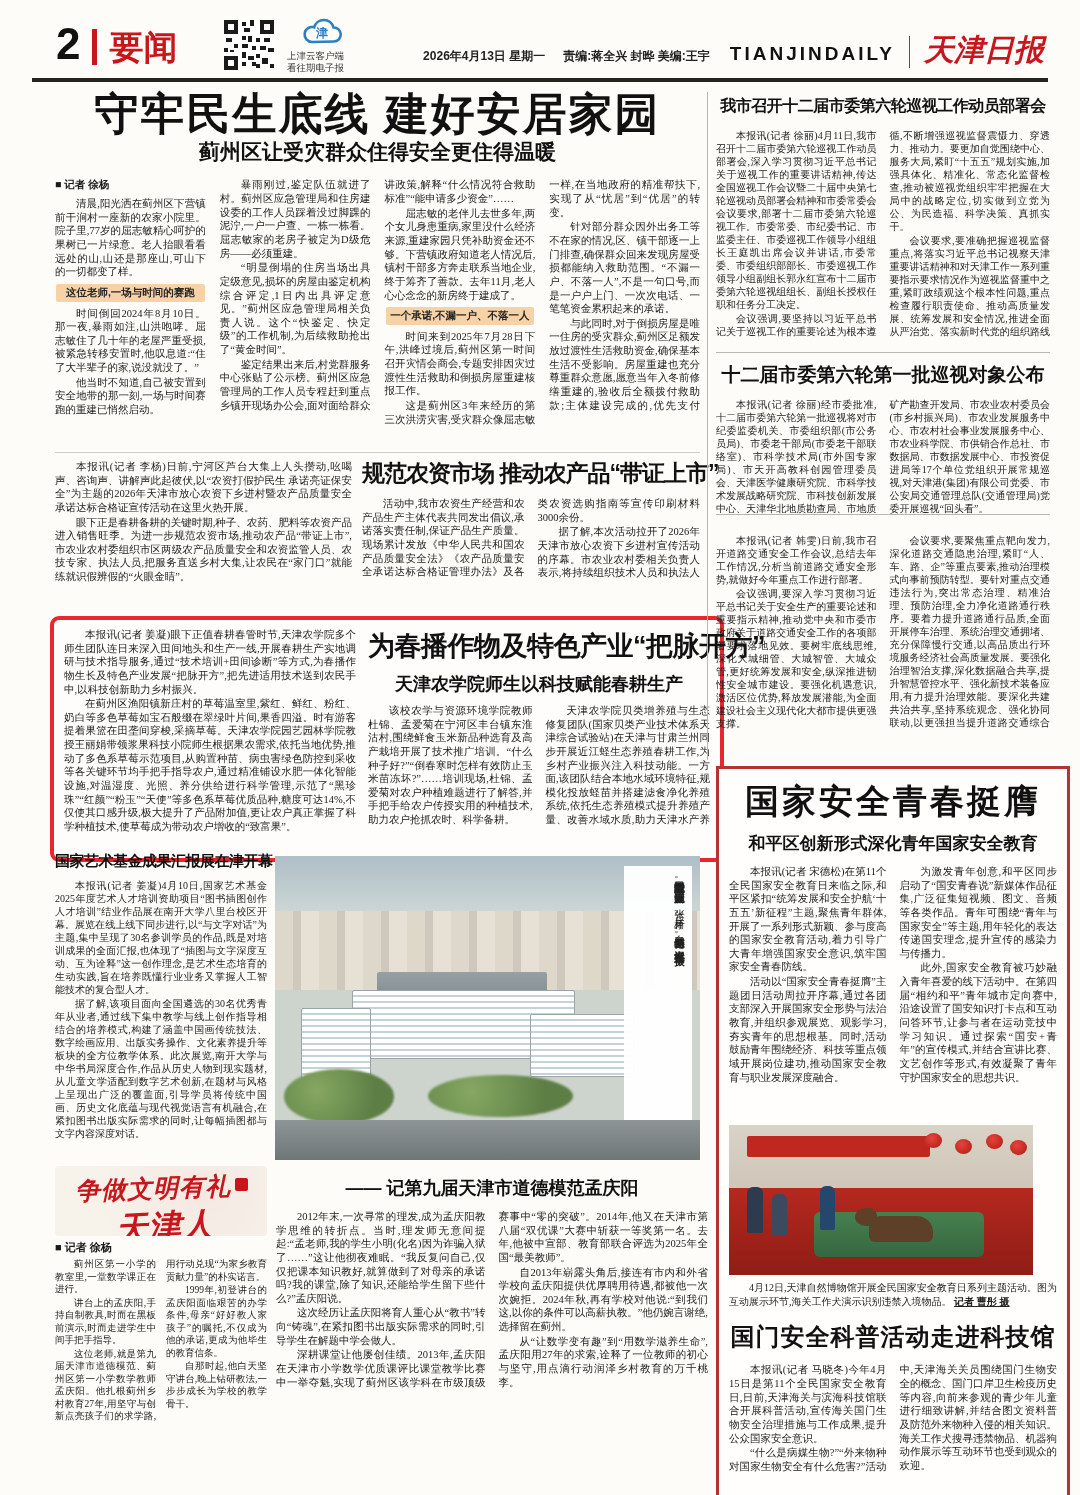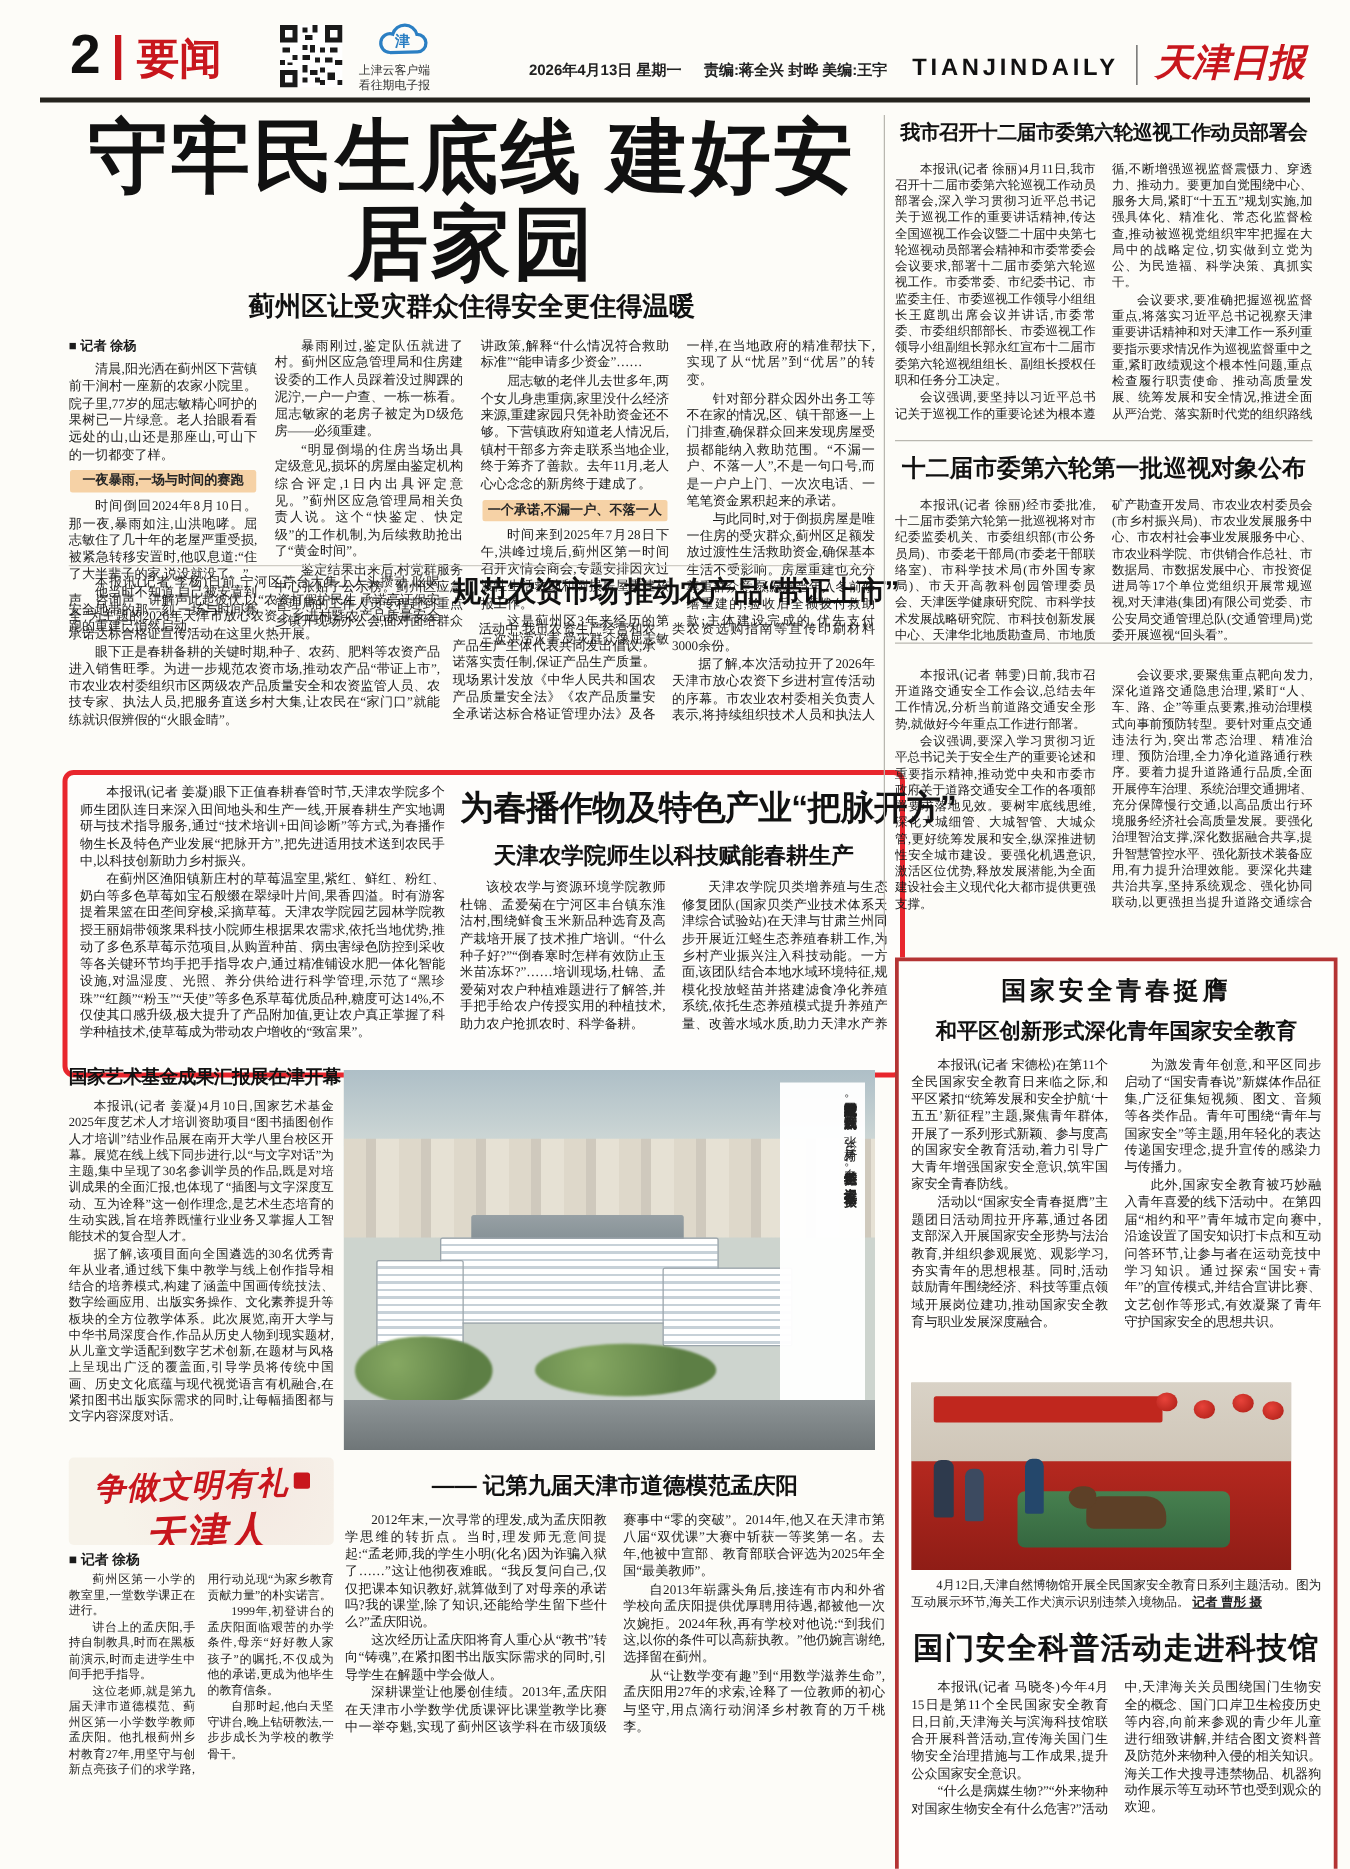--- a/index.html
+++ b/index.html
@@ -29,33 +29,33 @@
   .pageno{font-size:44px;line-height:1;}
   .redbar{display:inline-block;width:5px;height:36px;background:#c8161d;margin:0 12px;vertical-align:-6px;}
   .section{font-size:34px;color:#c8161d;line-height:1;}
   .qr-cap{font-size:9.5px;color:#333;line-height:1.3;text-align:left;}
   .dateline{font-size:12px;color:#222;font-family:"Liberation Sans","DejaVu Sans",sans-serif;font-weight:bold;}
   .mast-en{font-size:19px;letter-spacing:3px;}
   .mast-cn{font-size:30px;color:#c8161d;font-style:italic;font-weight:bold;font-family:"DejaVu Serif",serif;}
   .mastdiv{display:inline-block;width:1px;height:32px;background:#555;margin:0 10px;vertical-align:-8px;}
 
   
-  .t-main{font-size:64px;letter-spacing:2px;line-height:1.1;}
+  .t-main{font-size:44px;letter-spacing:2px;line-height:1.1;}
   .t-sub{font-size:21px;margin-top:12px;}
   .t2{font-size:16px;white-space:nowrap;letter-spacing:-0.5px;}
   .t3{font-size:19px;}
   .t4{font-size:21px;}
   .t-agri{font-size:23px;letter-spacing:-1px;white-space:nowrap;}
   .t-agri-sub{font-size:16px;margin-top:6px;}
   .t-spring{font-size:27px;letter-spacing:-0.5px;white-space:nowrap;}
   .t-spring-sub{font-size:18px;margin-top:8px;}
   .t-art{font-size:15px;white-space:nowrap;letter-spacing:-0.5px;}
   .t-teach{font-size:27px;white-space:nowrap;}
   .t-teach-sub{font-size:18px;margin-top:8px;}
-  .t-sec{font-size:20px;letter-spacing:3px;}
+  .t-sec{font-size:34px;letter-spacing:3px;}
   .t-sec-sub{font-size:17px;margin-top:7px;}
   .t-cust{font-size:24px;letter-spacing:1px;white-space:nowrap;}
 
   .redbox{border:4px solid #e8262d;border-radius:9px;background:#fefdfb;}
   .redbox2{border:3px solid #b43434;background:#fffefc;}
 
   
   .photo{overflow:hidden;position:relative;}
   .ph1-sky{position:absolute;left:0;top:0;right:0;height:20%;background:linear-gradient(#aebfc7,#cfd8d6);}
   .ph1-city{position:absolute;left:0;top:18%;right:0;height:26%;
@@ -146,21 +146,21 @@
     <span class="mast-cn">天津日报</span>
   </div>
 </div>
 
 <section class="abs" style="left:55px;top:90px;width:645px;">
   <h1 class="hd t-main ctr" style="margin:0;">守牢民生底线 建好安居家园</h1>
   <h2 class="hd t-sub ctr" style="margin:0;">蓟州区让受灾群众住得安全更住得温暖</h2>
   <div class="body-txt cols4" style="margin-top:12px;height:254px;">
       <p class="byline">■ 记者 徐杨</p>
       <p>清晨,阳光洒在蓟州区下营镇前干涧村一座新的农家小院里。院子里,77岁的屈志敏精心呵护的果树已一片绿意。老人抬眼看看远处的山,山还是那座山,可山下的一切都变了样。</p>
-      <p class="subhead">一夜暴雨,一场与时间的赛跑</p>
+      <p class="subhead">这位老师,一场与时间的赛跑</p>
       <p>时间倒回2024年8月10日。那一夜,暴雨如注,山洪咆哮。屈志敏住了几十年的老屋严重受损,被紧急转移安置时,他叹息道:“住了大半辈子的家,说没就没了。”</p>
       <p>他当时不知道,自己被安置到安全地带的那一刻,一场与时间赛跑的重建已悄然启动。</p>
       <p>暴雨刚过,鉴定队伍就进了村。蓟州区应急管理局和住房建设委的工作人员踩着没过脚踝的泥泞,一户一户查、一栋一栋看。屈志敏家的老房子被定为D级危房——必须重建。</p>
       <p>“明显倒塌的住房当场出具定级意见,损坏的房屋由鉴定机构综合评定,1日内出具评定意见。”蓟州区应急管理局相关负责人说。这个“快鉴定、快定级”的工作机制,为后续救助抢出了“黄金时间”。</p>
       <p>鉴定结果出来后,村党群服务中心张贴了公示榜。蓟州区应急管理局的工作人员专程赶到重点乡镇开现场办公会,面对面给群众讲政策,解释“什么情况符合救助标准”“能申请多少资金”……</p>
       <p>屈志敏的老伴儿去世多年,两个女儿身患重病,家里没什么经济来源,重建家园只凭补助资金还不够。下营镇政府知道老人情况后,镇村干部多方奔走联系当地企业,终于筹齐了善款。去年11月,老人心心念念的新房终于建成了。</p>
       <p class="subhead">一个承诺,不漏一户、不落一人</p>
       <p>时间来到2025年7月28日下午,洪峰过境后,蓟州区第一时间召开灾情会商会,专题安排因灾过渡性生活救助和倒损房屋重建核报工作。</p>
       <p>这是蓟州区3年来经历的第三次洪涝灾害,受灾群众像屈志敏一样,在当地政府的精准帮扶下,实现了从“忧居”到“优居”的转变。</p>
       <p>针对部分群众因外出务工等不在家的情况,区、镇干部逐一上门排查,确保群众回来发现房屋受损都能纳入救助范围。“不漏一户、不落一人”,不是一句口号,而是一户户上门、一次次电话、一笔笔资金累积起来的承诺。</p>

